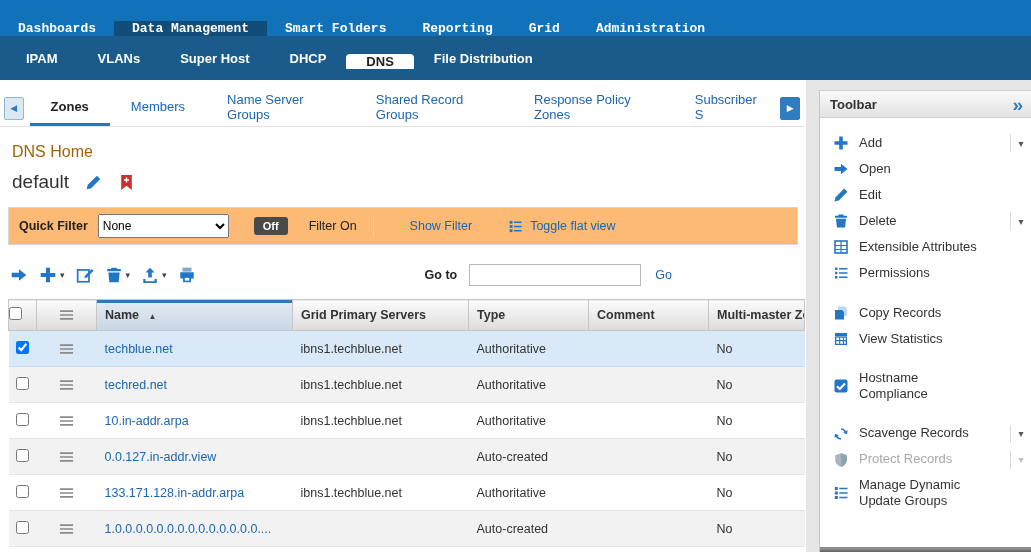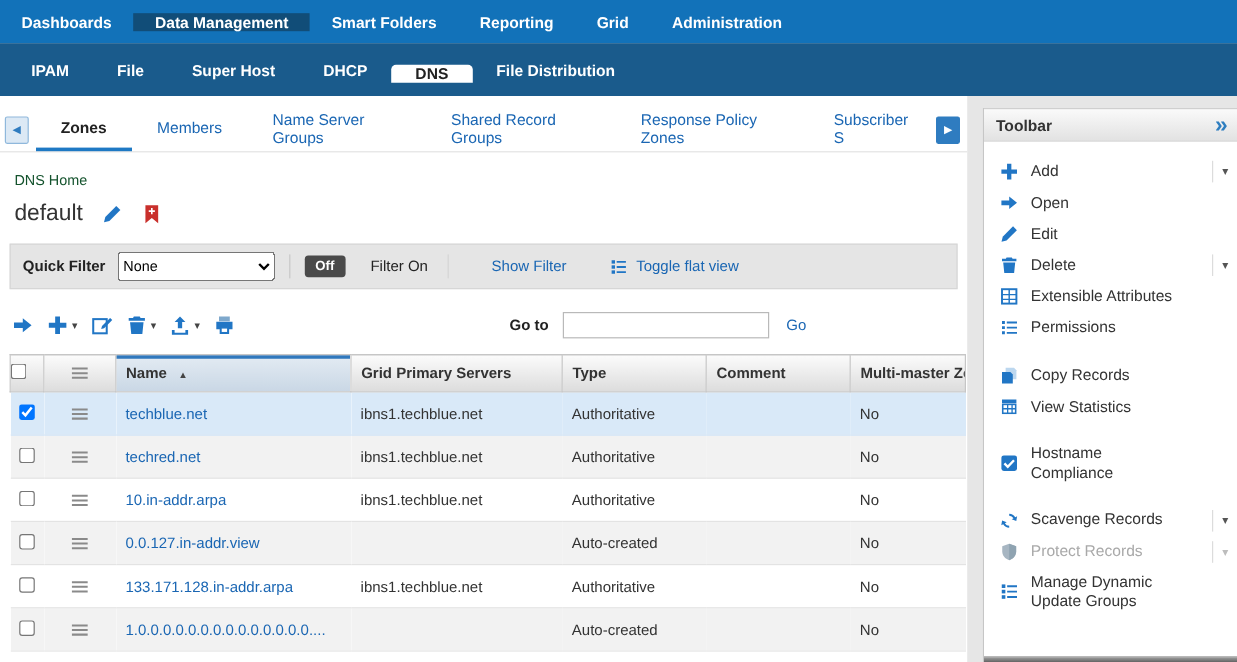--- a/index.html
+++ b/index.html
@@ -5,21 +5,21 @@
   * { box-sizing: border-box; }
   html,body { margin:0; padding:0; }
   body {
     width:1031px; height:552px; overflow:hidden;
     font-family:"Liberation Sans", sans-serif;
     background:#e6e6e6; font-size:13px; color:#333;
   }
   svg { display:block; }
 
   
-  .topnav { height:36px; background:#1272b9; display:flex; align-items:center; }
+  .topnav { height:36px; background:#1272b9; display:flex; align-items:flex-end;font-family:Liberation Mono, monospace; }
   .nav-item { display:flex; align-items:center; padding:0 18px; color:#fff;
               font-size:13px; font-weight:bold; cursor:pointer; }
   .nav-item.active { background:#114d78; }
 
   
   .subnav { height:44px; background:#1a5b8c; display:flex; align-items:center; padding-left:6px; }
   .subnav-item { display:flex; align-items:center; padding:0 20px; color:#fff;
                  font-size:13px; font-weight:bold; cursor:pointer; }
   .subnav-item.active { background:#fff; color:#222; border-radius:4px 4px 0 0; margin-top:6px; }
 
@@ -33,28 +33,28 @@
   .tab { display:flex; align-items:center; padding:0 21px; color:#1a66b3; font-size:13px;
          cursor:pointer; border-bottom:3px solid transparent; }
   .tab.active { color:#222; font-weight:bold; border-bottom-color:#1e79c4; }
   .tab-arrow { align-self:center; width:21px; height:23px; display:flex; align-items:center;
                justify-content:center; font-size:9px; border-radius:2px; cursor:pointer;
                border:1px solid #8fb8dc; padding:0; }
   .tab-arrow.left  { background:#dce9f5; color:#2f7cc0; margin-right:6px; }
   .tab-arrow.right { background:#2f7cc0; color:#fff; border-color:#2f7cc0; margin-left:auto; margin-right:2px; }
 
   
-  .breadcrumb { margin:16px 0 0 12px; color:#14532d; font-size:12px; cursor:pointer; width:max-content; }
+  .breadcrumb { margin:16px 0 0 12px; color:#a16207; font-size:16px; cursor:pointer; width:max-content; }
   .title-row { display:flex; align-items:center; gap:16px; margin:8px 0 0 12px; height:26px; }
   .title-row h1 { margin:0; font-size:19px; font-weight:normal; color:#333; }
   .title-row .ticon-btn { cursor:pointer; }
   .title-row svg { width:17px; height:17px; }
 
   
-  .filterbar { margin:12px 8px 0 8px; height:38px; background:#e5e5e5;
+  .filterbar { margin:12px 8px 0 8px; height:38px; background:#fdba74;
                border:1px solid #d6d6d6; display:flex; align-items:center; padding:0 10px; }
   .qf-label { font-weight:bold; font-size:12.5px; margin-right:10px; color:#222; }
   .qf-select { width:131px; height:24px; font-size:12px; font-family:"Liberation Sans",sans-serif; }
   .vdiv { width:1px; height:20px; background:#c8c8c8; margin:0 12px; }
   .vdiv2 { width:1px; height:20px; background:#d5d5d5; margin-left:16px; }
   .pill { background:#4a4a4a; color:#fff; font-size:11px; font-weight:bold;
           padding:3px 9px; border-radius:3px; cursor:pointer; }
   .filteron { font-size:12.5px; margin-left:21px; color:#222; }
   .link { color:#1a66b3; font-size:12.5px; cursor:pointer; text-decoration:none; }
   .show-filter { margin-left:36px; }
@@ -124,21 +124,21 @@
 <div class="topnav" id="topnav">
     <div class="nav-item">Dashboards</div>
     <div class="nav-item active">Data Management</div>
     <div class="nav-item">Smart Folders</div>
     <div class="nav-item">Reporting</div>
     <div class="nav-item">Grid</div>
     <div class="nav-item">Administration</div>
   </div>
 <div class="subnav" id="subnav">
     <div class="subnav-item">IPAM</div>
-    <div class="subnav-item">File</div>
+    <div class="subnav-item">VLANs</div>
     <div class="subnav-item">Super Host</div>
     <div class="subnav-item">DHCP</div>
     <div class="subnav-item active">DNS</div>
     <div class="subnav-item">File Distribution</div>
   </div>
 
 <div class="content-row">
   <div class="main">
 
     <div class="tabstrip">

